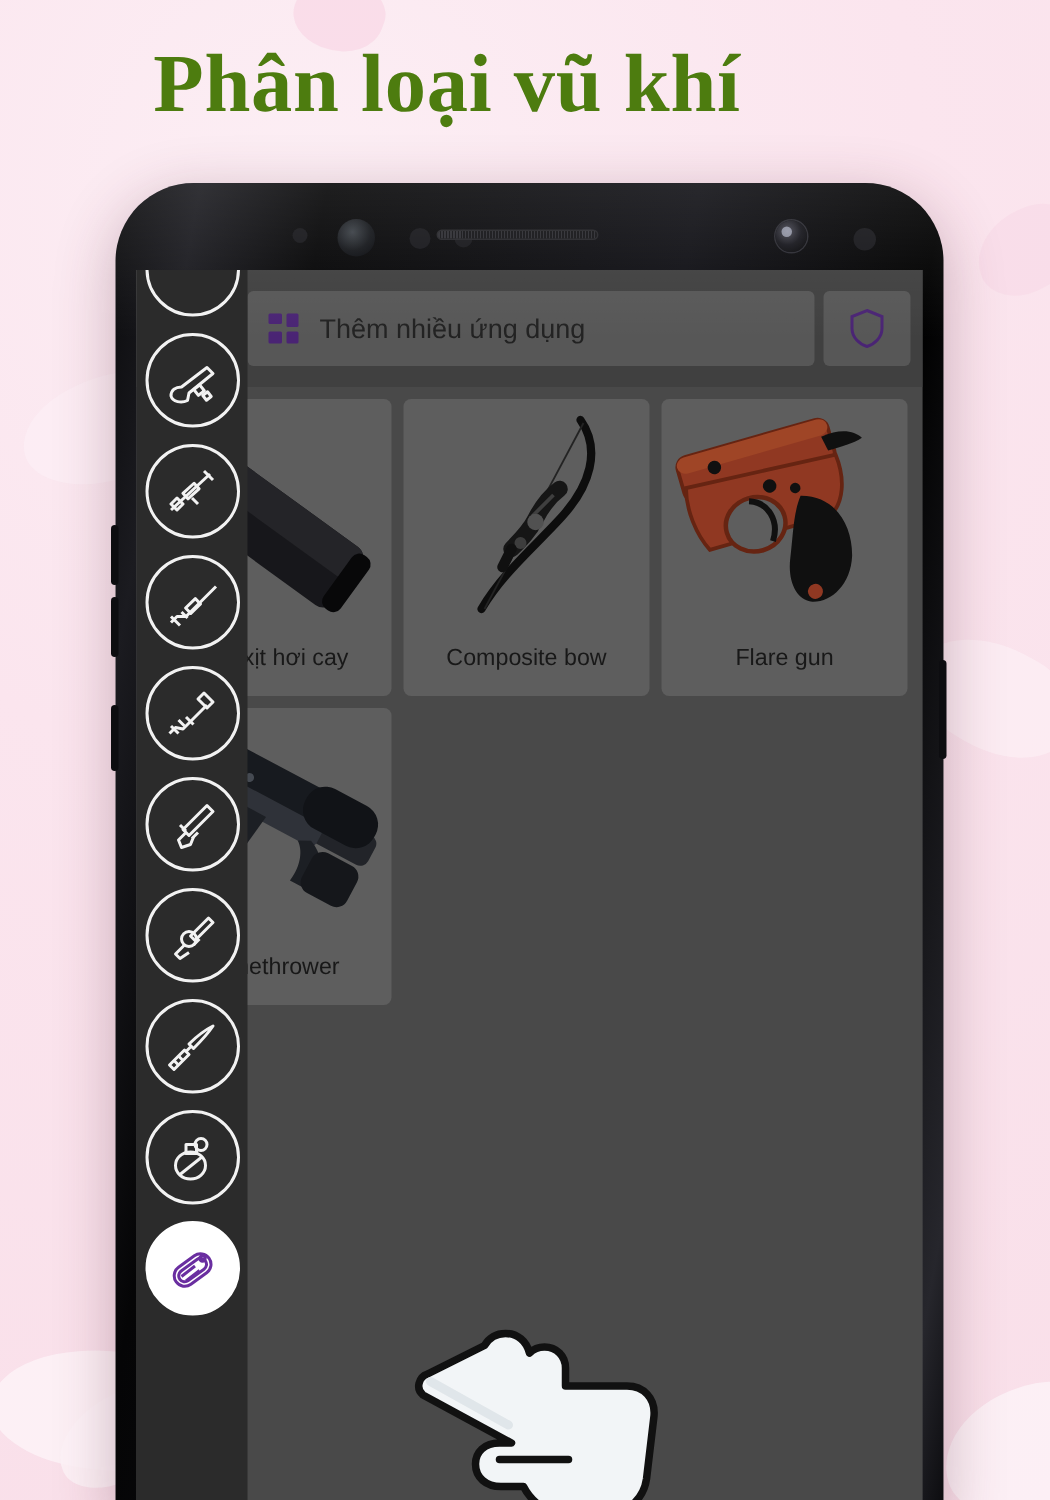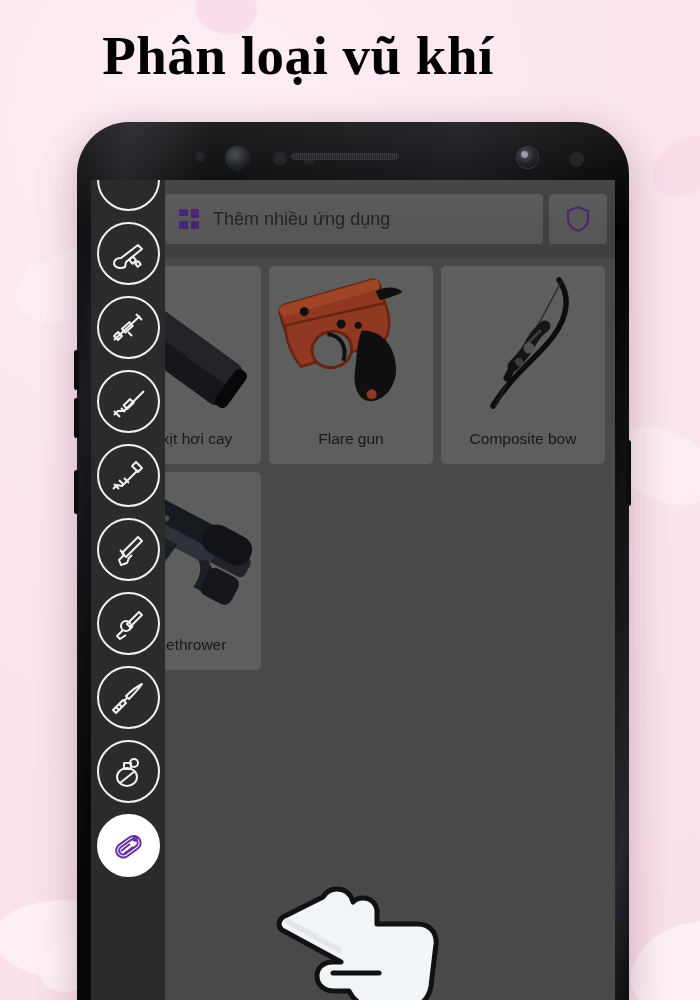--- a/index.html
+++ b/index.html
@@ -18,21 +18,21 @@
   }
   .petal { position:absolute; background:#f7d2e2; border-radius:60% 40% 55% 45%; opacity:.55; }
   .petal.light { background:#fdf2f7; opacity:.85; }
 
   
   #title {
     position:absolute; top:24px; left:0; width:596px;
     text-align:center;
     font-family:"Liberation Serif", serif;
     font-size:55px; font-weight:bold;
-    color:#000000;
+    color:#4d7c0f;
     letter-spacing:.5px;
     z-index:8;
   }
 
   
   #phone {
     position:absolute; left:77px; top:122px;
     width:552px; height:890px;
     border-radius:52px 52px 0 0;
     background:linear-gradient(100deg,#0a0a0c 0%,#1b1b20 8%,#050506 20%,#101015 55%,#000 78%,#26262c 95%,#0b0b0e 100%);
@@ -191,20 +191,33 @@
         <svg class="card-art" viewBox="0 0 164 160">
           <g transform="rotate(36 82 80)">
             <rect x="10" y="60" width="140" height="48" rx="9" fill="#1d1d21"></rect>
             <rect x="10" y="60" width="140" height="24" rx="9" fill="#2c2c31"></rect>
             <rect x="6" y="64" width="22" height="40" rx="7" fill="#101013"></rect>
             <rect x="142" y="62" width="14" height="44" rx="6" fill="#0a0a0c"></rect>
             <rect x="24" y="58" width="26" height="10" rx="4" fill="#3a3a40"></rect>
           </g>
         </svg>
         <div class="card-label">Bình xịt hơi cay</div>
+      </div>
+
+      <div class="card">
+        <svg class="card-art" viewBox="0 0 164 160">
+          <path d="M118 14 C132 34 124 58 106 78 C88 98 66 116 52 140" fill="none" stroke="#111" stroke-width="5.5" stroke-linecap="round"></path>
+          <path d="M120 16 L54 140" fill="none" stroke="#2b2b2b" stroke-width="1.2"></path>
+          <path d="M104 60 C96 66 92 72 88 80 C84 88 78 94 72 100" fill="none" stroke="#1b1b1b" stroke-width="11" stroke-linecap="round"></path>
+          <path d="M100 64 L86 78" stroke="#4d4d4d" stroke-width="2.5"></path>
+          <circle cx="88" cy="82" r="5.5" fill="#636363"></circle>
+          <circle cx="78" cy="96" r="4" fill="#4b4b4b"></circle>
+          <path d="M72 100 L66 112" stroke="#141414" stroke-width="7" stroke-linecap="round"></path>
+        </svg>
+        <div class="card-label">Composite bow</div>
       </div>
 
       <div class="card">
         <svg class="card-art" viewBox="0 0 164 160">
           <g transform="rotate(-16 82 78)">
             <rect x="22" y="22" width="104" height="30" rx="7" fill="#b0452a" stroke="#7d2c16" stroke-width="2.5"></rect>
             <rect x="22" y="22" width="104" height="11" rx="6" fill="#c2552f"></rect>
             <path d="M120 34 C134 32 142 36 146 42 C140 44 132 44 122 44 Z" fill="#141414"></path>
             <path d="M24 42 C20 56 22 74 28 86 L112 86 C122 80 128 66 126 48 Z" fill="#b0452a" stroke="#7d2c16" stroke-width="2.5"></path>
             <path d="M96 68 C118 74 124 96 118 116 C112 134 96 142 84 138
@@ -215,33 +228,20 @@
             <circle cx="78" cy="56" r="4.5" fill="#141414"></circle>
             <circle cx="94" cy="62" r="3.5" fill="#141414"></circle>
             <circle cx="88" cy="132" r="5" fill="#b0452a"></circle>
           </g>
         </svg>
         <div class="card-label">Flare gun</div>
       </div>
 
       <div class="card">
         <svg class="card-art" viewBox="0 0 164 160">
-          <path d="M118 14 C132 34 124 58 106 78 C88 98 66 116 52 140" fill="none" stroke="#111" stroke-width="5.5" stroke-linecap="round"></path>
-          <path d="M120 16 L54 140" fill="none" stroke="#2b2b2b" stroke-width="1.2"></path>
-          <path d="M104 60 C96 66 92 72 88 80 C84 88 78 94 72 100" fill="none" stroke="#1b1b1b" stroke-width="11" stroke-linecap="round"></path>
-          <path d="M100 64 L86 78" stroke="#4d4d4d" stroke-width="2.5"></path>
-          <circle cx="88" cy="82" r="5.5" fill="#636363"></circle>
-          <circle cx="78" cy="96" r="4" fill="#4b4b4b"></circle>
-          <path d="M72 100 L66 112" stroke="#141414" stroke-width="7" stroke-linecap="round"></path>
-        </svg>
-        <div class="card-label">Composite bow</div>
-      </div>
-
-      <div class="card">
-        <svg class="card-art" viewBox="0 0 164 160">
           <g transform="rotate(28 82 78)">
             <rect x="2" y="52" width="150" height="22" rx="6" fill="#2a2d33"></rect>
             <rect x="16" y="40" width="96" height="26" rx="11" fill="#1d2026"></rect>
             <rect x="30" y="62" width="86" height="16" rx="5" fill="#3a3e46"></rect>
             <rect x="96" y="36" width="52" height="30" rx="14" fill="#15181d"></rect>
             <path d="M112 74 C126 80 132 92 128 104 L112 104 C114 92 110 82 104 78 Z" fill="#23262c"></path>
             <rect x="118" y="76" width="34" height="30" rx="8" fill="#1a1d22"></rect>
             <path d="M60 74 L54 104 L74 104 L78 74 Z" fill="#23262c"></path>
             <path d="M4 56 L4 70" stroke="#4a4f57" stroke-width="3"></path>
             <circle cx="44" cy="56" r="3" fill="#555b64"></circle>

